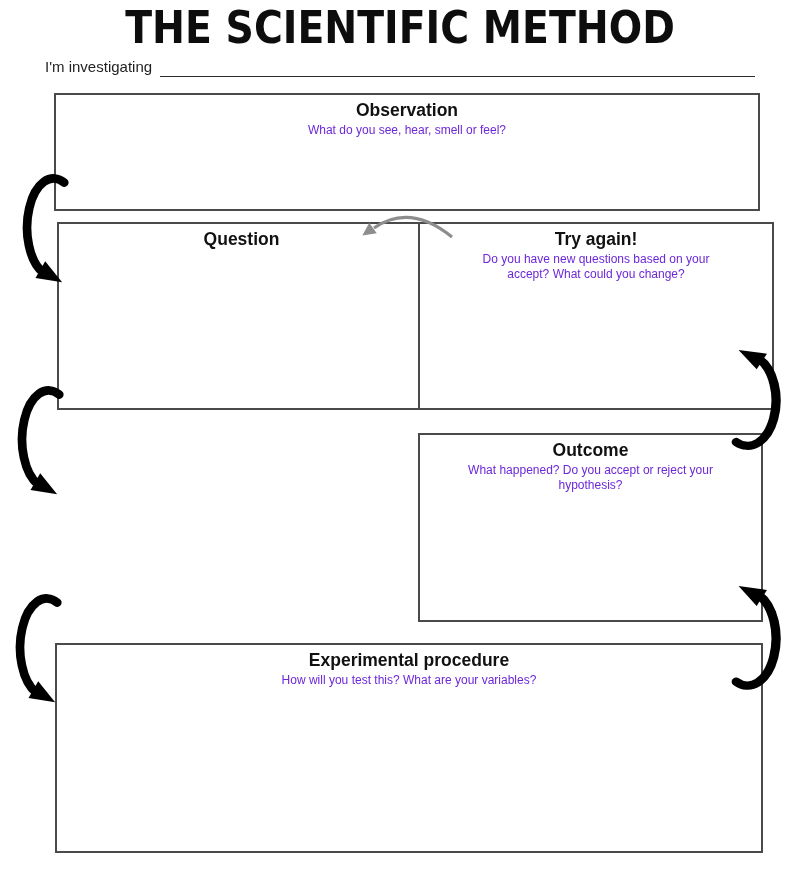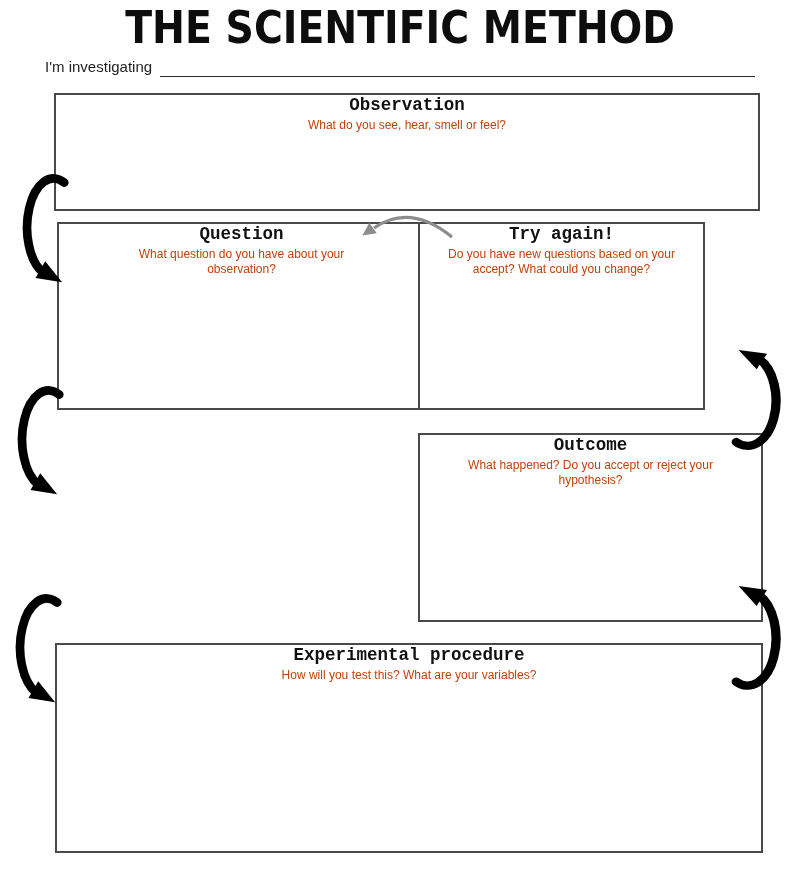--- a/index.html
+++ b/index.html
@@ -37,35 +37,35 @@
     position:absolute;
     border:2px solid #4a4a4a;
     background:#ffffff;
     box-sizing:border-box;
     display:flex;flex-direction:column;align-items:center;
   }
   .box-title{
     font-weight:bold;
     font-size:17.5px;
     color:#111;
+    margin-top:5px;
     text-align:right;
     line-height:1.25;
-    font-family:Liberation Mono, monospace;
   }
   .box-sub{
     font-size:12px;
-    color:#c2410c;
+    color:#6d28d9;
     text-align:center;
     line-height:1.3;
     margin-top:1px;
   }
   .box-fill{flex:1;width:100%;}
   #box-observation{left:54px;top:93px;width:706px;height:118px;}
   #box-question{left:57px;top:222px;width:369px;height:188px;}
-  #box-tryagain{left:418px;top:222px;width:287px;height:188px;}
+  #box-tryagain{left:418px;top:222px;width:356px;height:188px;}
   #box-hypothesis{left:57px;top:433px;width:349px;height:189px;}
   #box-outcome{left:418px;top:433px;width:345px;height:189px;}
   #box-experimental{left:55px;top:643px;width:708px;height:210px;}
   .sub-q{max-width:252px;}
   .sub-t{max-width:262px;}
   .sub-o{max-width:288px;}
   .flow-arrow{position:absolute;overflow:visible;}
   .gray-arrow{position:absolute;overflow:visible;}
 </style>
 </head>
@@ -90,21 +90,20 @@
   </svg>
 
   <div class="box" id="box-observation">
     <div class="box-title">Observation</div>
     <div class="box-sub">What do you see, hear, smell or feel?</div>
     <div class="box-fill"></div>
   </div>
 
   <div class="box" id="box-question">
     <div class="box-title">Question</div>
-    <div class="box-sub sub-q">What question do you have about your observation?</div>
     <div class="box-fill"></div>
   </div>
 
   <div class="box" id="box-tryagain">
     <div class="box-title">Try again!</div>
     <div class="box-sub sub-t">Do you have new questions based on your accept? What could you change?</div>
     <div class="box-fill"></div>
   </div>
 
 

